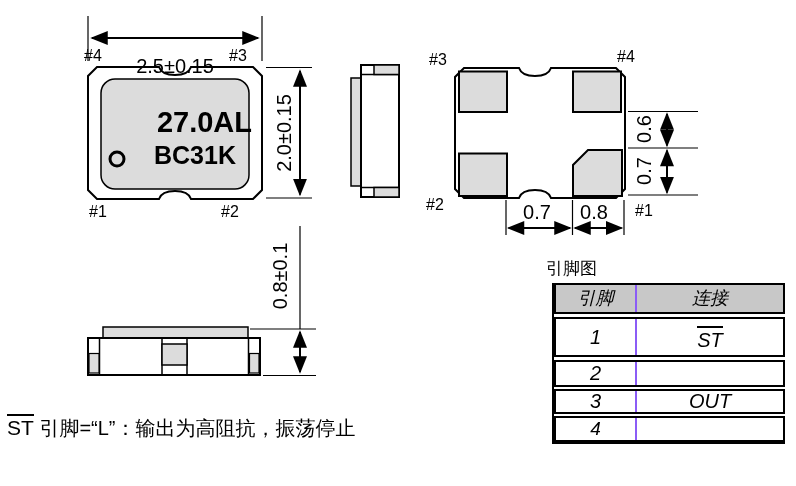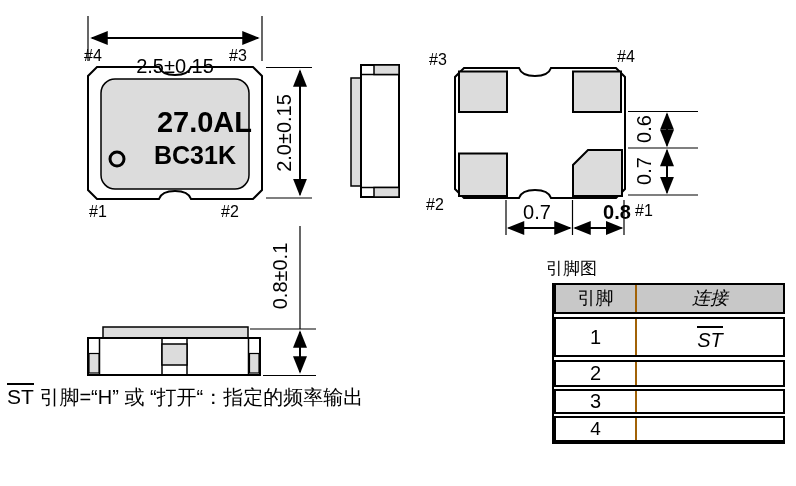--- a/index.html
+++ b/index.html
@@ -18,21 +18,21 @@
   .mark1{font-size:29px;font-weight:bold;letter-spacing:0px;}
   .mark2{font-size:25px;font-weight:bold;}
   
   .note{font-size:20px;}
   .sig{display:inline-block;font-size:21px;border-top:2.5px solid #000;padding-top:1px;line-height:1.05;}
   
   .tbl-title{font-size:17px;}
   .pin-table{position:absolute;left:552px;top:283px;width:231px;
     border-left:2px solid #000;border-bottom:2px solid #000;}
   .trow{display:flex;border:2px solid #000;background:#fff;}
-  .trow .c1{width:79px;text-align:center;border-right:2px solid #a16207;}
+  .trow .c1{width:79px;text-align:center;border-right:2px solid #8b5cf6;font-style:italic;}
   .trow .c2{flex:1;text-align:center;font-style:italic;}
   .thead{background:#c8c8c8;margin-bottom:3px;}
   .thead .c1,.thead .c2{height:27px;line-height:27px;font-size:18px;}
   .r1{margin-bottom:3px;}
   .r1 .c1,.r1 .c2{height:36px;line-height:36px;font-size:20px;}
   .r2{margin-bottom:2px;}
   .r2 .c1,.r2 .c2{height:23px;line-height:23px;font-size:20px;}
   .r3{margin-bottom:2px;}
   .r3 .c1,.r3 .c2{height:21px;line-height:21px;font-size:20px;}
   .r4 .c1,.r4 .c2{height:22px;line-height:22px;font-size:19px;}
@@ -121,42 +121,43 @@
   <div class="abs mark2 ctr" style="left:138px;top:141px;width:114px;">BC31K</div>
   <div class="abs dim vtext" style="left:219px;top:122px;width:130px;height:22px;">2.0±0.15</div>
 
   <div class="abs pin" style="left:429px;top:51px;">#3</div>
   <div class="abs pin" style="left:617px;top:48px;">#4</div>
   <div class="abs pin" style="left:426px;top:196px;">#2</div>
   <div class="abs pin" style="left:635px;top:202px;">#1</div>
   <div class="abs dim vtext" style="left:624px;top:118px;width:40px;height:22px;">0.6</div>
   <div class="abs dim vtext" style="left:624px;top:160px;width:40px;height:22px;">0.7</div>
   <div class="abs dim ctr" style="left:512px;top:201px;width:50px;">0.7</div>
-  <div class="abs dim ctr" style="left:593px;top:201px;width:48px;font-weight:bold;">0.8</div>
+  <div class="abs dim ctr" style="left:570px;top:201px;width:48px;">0.8</div>
 
   <div class="abs dim vtext" style="left:225px;top:265px;width:110px;height:22px;">0.8±0.1</div>
 
-  <div class="abs note" style="left:7px;top:383px;">
-    <span class="sig">ST</span><span> 引脚=“H” 或 “打开“：指定的频率输出</span>
+  <div class="abs note" style="left:7px;top:414px;">
+    <span class="sig">ST</span><span> 引脚=“L”：输出为高阻抗，振荡停止</span>
   </div>
 
   <div class="abs tbl-title" style="left:546px;top:257px;">引脚图</div>
   <div class="pin-table">
     <div class="trow thead">
       <div class="c1">引脚</div>
       <div class="c2">连接</div>
     </div>
     <div class="trow r1">
       <div class="c1">1</div>
       <div class="c2"><span class="st-ov">ST</span></div>
     </div>
     <div class="trow r2">
       <div class="c1">2</div>
     </div>
     <div class="trow r3">
       <div class="c1">3</div>
+      <div class="c2">OUT</div>
     </div>
     <div class="trow r4">
       <div class="c1">4</div>
     </div>
   </div>
 
 </div>
 
 </body></html>

